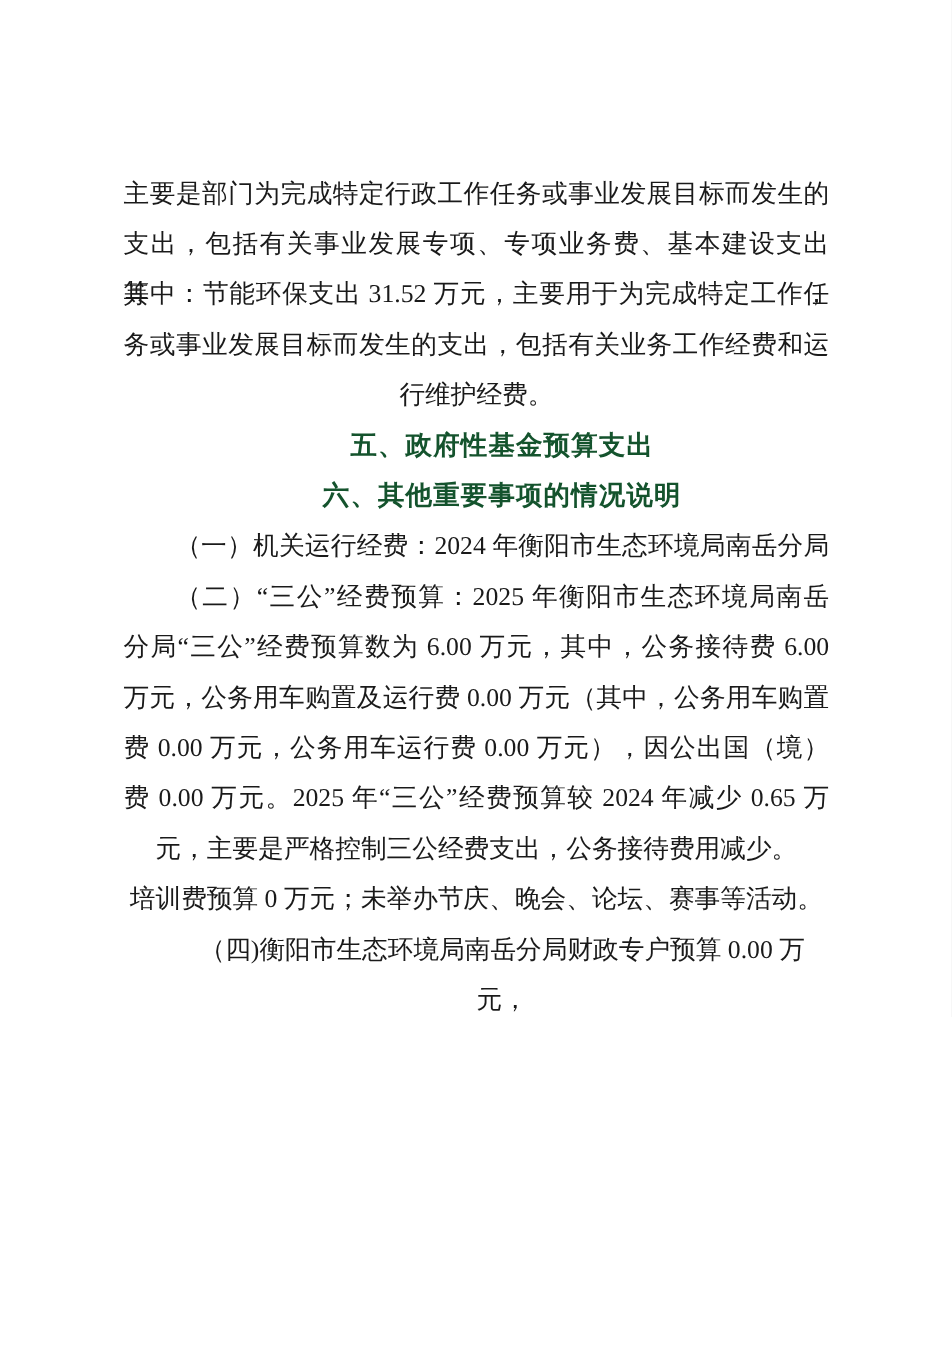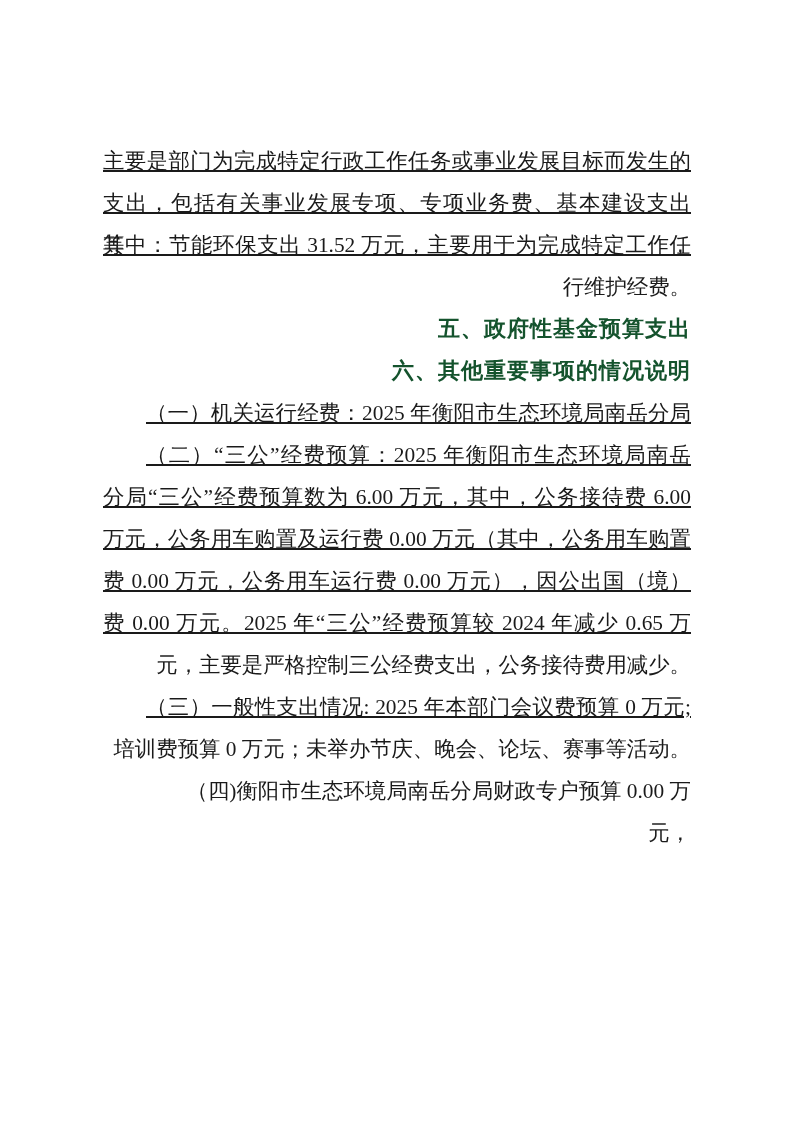--- a/index.html
+++ b/index.html
@@ -16,61 +16,60 @@
     left: 103px;
     top: 140px;
     width: 588px;
   }
   .ln {
     height: 42px;
     line-height: 42px;
     font-family: "Liberation Serif", "DejaVu Serif", serif;
     font-size: 21.4px;
     color: #1a1a1a;
-    text-align: right;
+    text-align: center;
     white-space: normal;
     overflow: visible;
   }
   .j {
     text-align: justify;
     text-align-last: justify;
     text-justify: inter-character;
-    text-decoration: underline;
   }
   .ind { padding-left: 43px; }
   .h {
     font-family: "Liberation Sans", "DejaVu Sans", sans-serif;
     font-weight: 700;
     font-size: 22px;
     color: #14532d;
     letter-spacing: 1px;
   }
 </style>
 </head>
 <body>
 
 <div class="page">
   <div class="textblock">
 
     <div class="ln j">主要是部门为完成特定行政工作任务或事业发展目标而发生的</div>
     <div class="ln j">支出，包括有关事业发展专项、专项业务费、基本建设支出等，</div>
     <div class="ln j">其中：节能环保支出 31.52 万元，主要用于为完成特定工作任</div>
+    <div class="ln j">务或事业发展目标而发生的支出，包括有关业务工作经费和运</div>
     <div class="ln">行维护经费。</div>
 
     <div class="ln h ind">五、政府性基金预算支出</div>
     <div class="ln h ind">六、其他重要事项的情况说明</div>
 
-    <div class="ln j ind">（一）机关运行经费：2025 年衡阳市生态环境局南岳分局</div>
+    <div class="ln j ind">（一）机关运行经费：2024 年衡阳市生态环境局南岳分局</div>
 
     <div class="ln j ind">（二）“三公”经费预算：2025 年衡阳市生态环境局南岳</div>
     <div class="ln j">分局“三公”经费预算数为 6.00 万元，其中，公务接待费 6.00</div>
     <div class="ln j">万元，公务用车购置及运行费 0.00 万元（其中，公务用车购置</div>
     <div class="ln j">费 0.00 万元，公务用车运行费 0.00 万元），因公出国（境）</div>
     <div class="ln j">费 0.00 万元。2025 年“三公”经费预算较 2024 年减少 0.65 万</div>
     <div class="ln">元，主要是严格控制三公经费支出，公务接待费用减少。</div>
 
-    <div class="ln j ind">（三）一般性支出情况: 2025 年本部门会议费预算 0 万元;</div>
     <div class="ln">培训费预算 0 万元；未举办节庆、晚会、论坛、赛事等活动。</div>
 
     <div class="ln ind">（四)衡阳市生态环境局南岳分局财政专户预算 0.00 万元，</div>
 
   </div>
 </div>
 
 </body></html>

